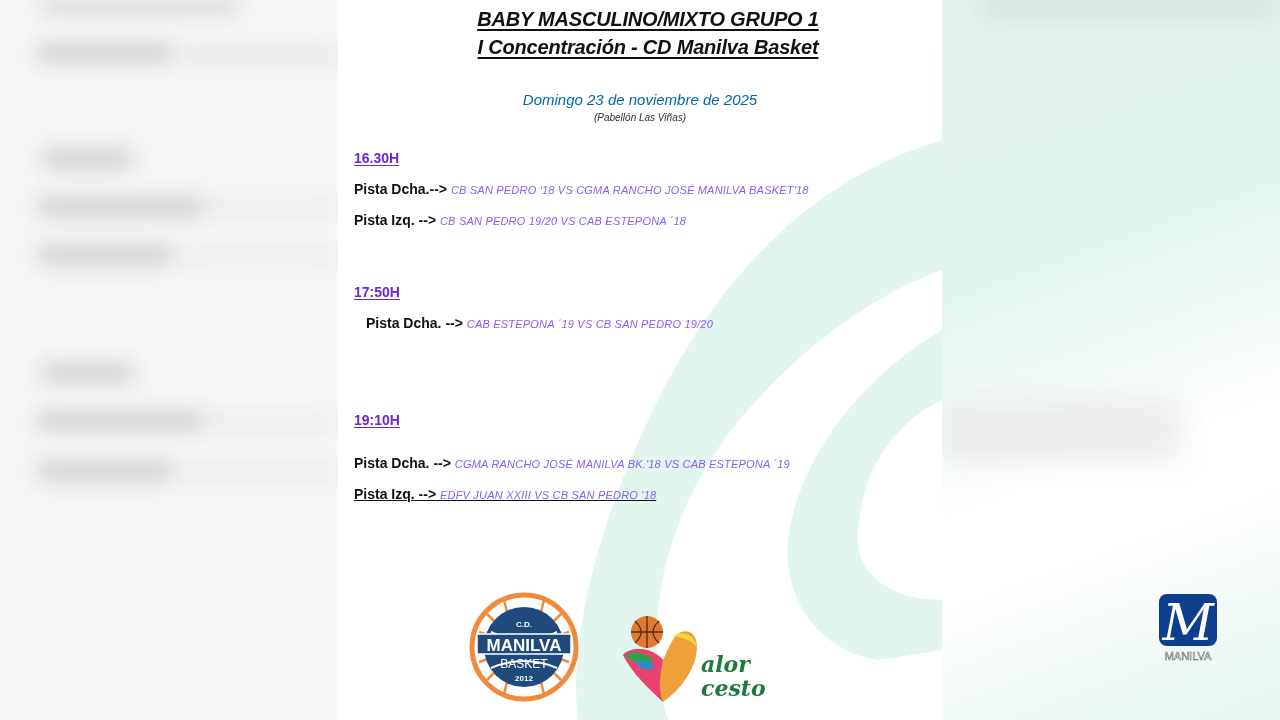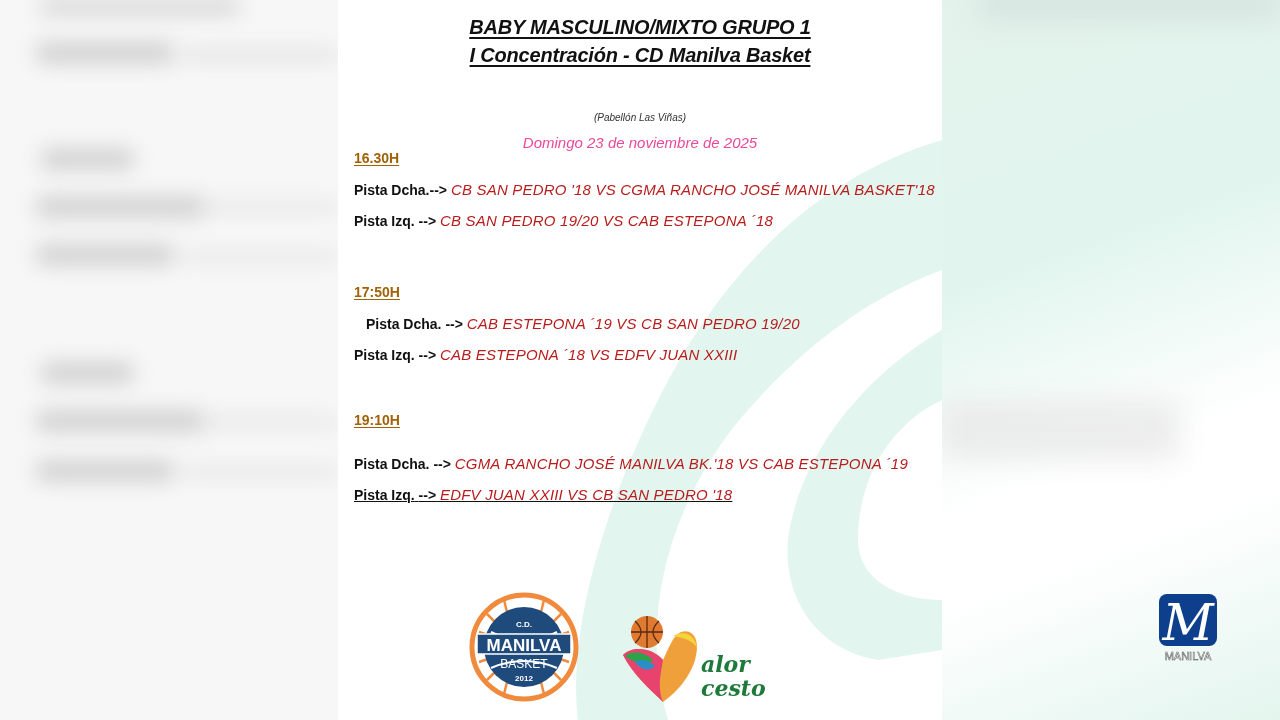--- a/index.html
+++ b/index.html
@@ -13,32 +13,32 @@
     .bd-right { position: absolute; left: 940px; top: 0; width: 340px; height: 720px;
       background: linear-gradient(160deg, #e3f3ec 0%, #e1f5ee 35%, #ffffff 62%, #ffffff 72%, #e3f5ee 100%); }
     .bd-right .gray-band { position:absolute; left:0; top:400px; width:240px; height:60px; background:#e8e8e8; filter: blur(14px); opacity:.8; }
     .bd-right .top-band { position:absolute; left:40px; top:-10px; width:300px; height:30px; background:#d6e4df; filter: blur(12px); }
 
     
     .doc { position: absolute; left: 338px; top: 0; width: 604px; height: 720px; background: #ffffff; overflow: hidden; }
     .swoosh { position: absolute; left: 0; top: 0; width: 604px; height: 720px; }
 
     .doc-content { position: absolute; left: 0; top: 0; width: 604px; height: 720px; font-family: "Liberation Sans", sans-serif; color: #111; }
-    .title { position: absolute; left: 0; width: 604px; text-align: center; font-weight: bold; font-style: italic; font-size: 20px;
-      text-decoration: underline; text-decoration-thickness: 2px; text-underline-offset: 3px; letter-spacing: -0.2px; margin-top: 8px; }
+    .title { position: absolute; left: 8px; width: 604px; text-align: center; font-weight: bold; font-style: italic; font-size: 20px;
+      text-decoration: underline; text-decoration-thickness: 2px; text-underline-offset: 3px; letter-spacing: -0.2px; }
     .title.t1 { top: 8px; }
     .title.t2 { top: 36px; }
-    .date { position: absolute; left: 0; width: 604px; top: 91px; text-align: center; font-style: italic; font-size: 15px; color: #ec4899; margin-top: 43px; }
+    .date { position: absolute; left: 0; width: 604px; top: 91px; text-align: center; font-style: italic; font-size: 15px; color: #0369a1; }
     .venue { position: absolute; left: 0; width: 604px; top: 112px; text-align: center; font-style: italic; font-size: 10px; color: #333; }
 
-    .slot-time { position: absolute; left: 16px; font-weight: bold; font-size: 14px; text-decoration: underline; text-underline-offset: 2px; color: #a16207; }
+    .slot-time { position: absolute; left: 16px; font-weight: bold; font-size: 14px; text-decoration: underline; text-underline-offset: 2px; color: #6d28d9; }
     .match { position: absolute; left: 16px; font-size: 14px; white-space: nowrap; color: #111; }
     .match .court { font-weight: bold; }
     .match .arrow { font-weight: bold; }
-    .match .teams { font-style: italic; font-size: 15px; letter-spacing: 0.2px; color: #b91c1c; }
+    .match .teams { font-style: italic; font-size: 11px; letter-spacing: 0.2px; color: #8b5cf6; }
 
     
     .logo-manilva { position: absolute; left: 131px; top: 592px; width: 110px; height: 110px; }
     .logo-valor { position: absolute; left: 275px; top: 610px; width: 170px; height: 95px; }
     .tv-logo { position: absolute; left: 1157px; top: 592px; width: 62px; height: 72px; }
   </style>
 </head>
 <body>
 
 <div class="backdrop">
@@ -84,25 +84,20 @@
       <span class="court">Pista Izq.</span>
       <span class="arrow">--&gt;</span>
       <span class="teams">CB SAN PEDRO 19/20 VS CAB ESTEPONA ´18</span>
     </div>
 
     <div class="slot-time" style="top:284px;">17:50H</div>
     <div class="match" style="top:315px;padding-left:12px;">
       <span class="court">Pista Dcha.</span>
       <span class="arrow">--&gt;</span>
       <span class="teams">CAB ESTEPONA ´19 VS CB SAN PEDRO 19/20</span>
-    </div>
-    <div class="match" style="top:346px;">
-      <span class="court">Pista Izq.</span>
-      <span class="arrow">--&gt;</span>
-      <span class="teams">CAB ESTEPONA ´18 VS EDFV JUAN XXIII</span>
     </div>
 
     <div class="slot-time" style="top:412px;">19:10H</div>
     <div class="match" style="top:455px;">
       <span class="court">Pista Dcha.</span>
       <span class="arrow">--&gt;</span>
       <span class="teams">CGMA RANCHO JOSÉ MANILVA BK.'18 VS CAB ESTEPONA ´19</span>
     </div>
     <div class="match" style="top:486px;text-decoration:underline;">
       <span class="court">Pista Izq.</span>

